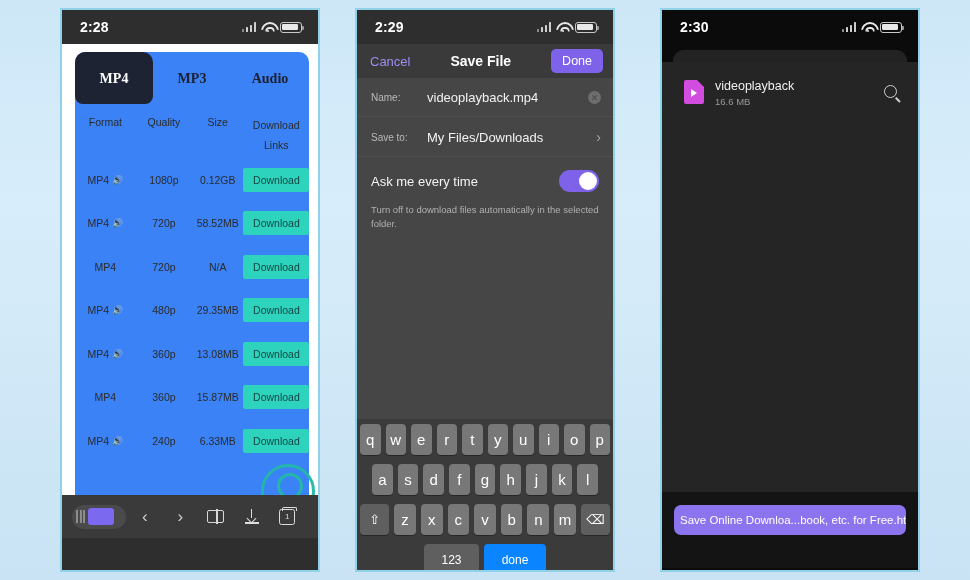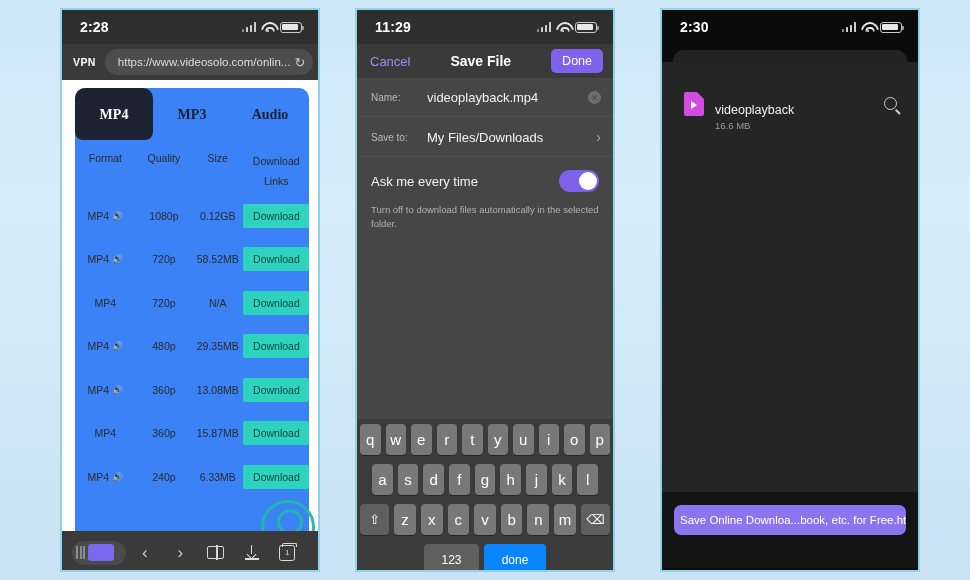--- a/index.html
+++ b/index.html
@@ -202,21 +202,21 @@
   }
   .dl-close, .dl-clear { color:#9f8bf3; font-size:12.5px; }
   .dl-title { color:#fff; font-size:14px; font-weight:700; }
   .dl-body { background:#252525; height: 430px; padding-top: 8px; }
   .dl-item { display:flex; align-items:center; gap:11px; padding: 6px 17px 6px 22px; }
   .vidicon {
     width:20px; height:24px; background:#d24ce0; border-radius:2px; position:relative; flex:0 0 auto;
   }
   .vidicon::before { content:""; position:absolute; right:0; top:0; border-width:0 7px 7px 0; border-style:solid; border-color:transparent #252525 transparent transparent; }
   .vidicon::after { content:""; position:absolute; left:7px; top:9px; border-width:4px 0 4px 6px; border-style:solid; border-color: transparent transparent transparent #fff; }
-  .dl-meta { flex:1;margin-top:24px; }
+  .dl-meta { flex:1; }
   .dl-name { color:#efefef; font-size:12.5px; }
   .dl-size { color:#9a9a9a; font-size:9.5px; margin-top:2px; }
   .search-ic { width:13px; height:13px; border:1.6px solid #cfcfcf; border-radius:50%; position:relative; margin-right:4px; }
   .search-ic::after { content:""; position:absolute; right:-5px; bottom:-4px; width:6px; height:1.6px; background:#cfcfcf; transform:rotate(45deg); }
   .dl-foot { background:#141414; height: 76px; padding: 13px 12px 0; }
   .savebtn {
     background:#8b74ee; color:#fff; font-size:11.5px; border-radius:7px;
     text-align:center; padding: 9px 6px; white-space:nowrap; overflow:hidden;
   }
 </style>
@@ -236,28 +236,20 @@
         </span>
       <span class="wifi">
           <span class="dot"></span>
         </span>
       <span class="batt">
           <span></span>
         </span>
     </div>
   </div>
 
-  <div class="urlbar">
-    <span class="vpn-label">VPN</span>
-    <div class="url-pill">
-      <span class="url-text">https://www.videosolo.com/onlin...</span>
-      <span class="reload">↻</span>
-    </div>
-
-  </div>
 
   <div class="webpage">
     <div class="card">
 
       <div class="tabs">
         <div class="tab active">MP4</div>
         <div class="tab">MP3</div>
         <div class="tab">Audio</div>
       </div>
 
@@ -371,21 +363,21 @@
           <span>1</span>
         </span>
     </div>
   </div>
 
 </div>
 
 <div class="phone" id="phone2">
 
   <div class="statusbar">
-    <div class="sb-time">11:29</div>
+    <div class="sb-time">2:29</div>
     <div class="sb-icons">
       <span class="sig">
           <i></i>
           <i></i>
           <i></i>
           <i></i>
         </span>
       <span class="wifi">
           <span class="dot"></span>
         </span>

